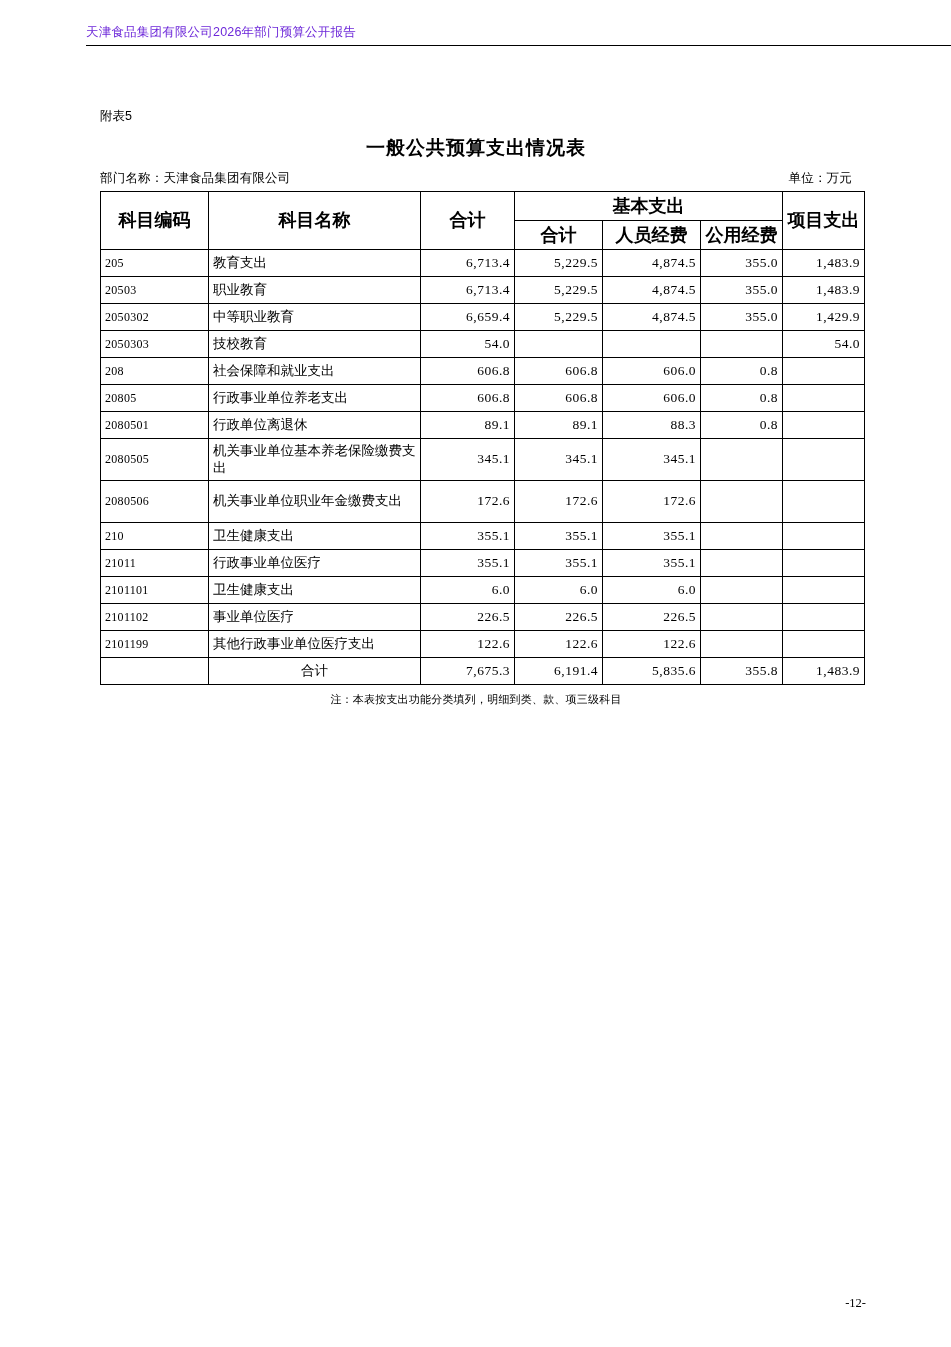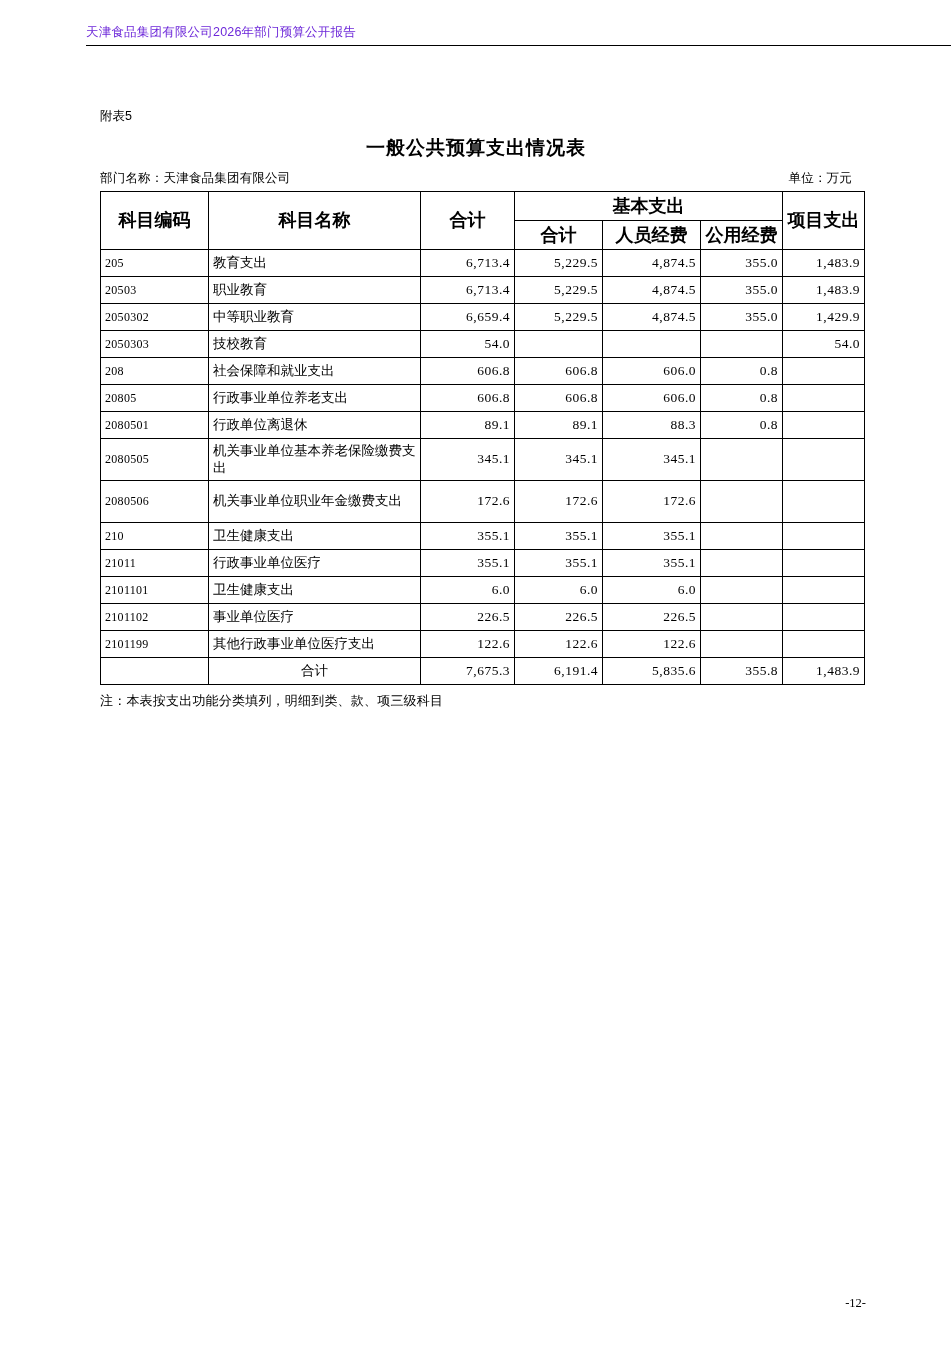--- a/index.html
+++ b/index.html
@@ -123,23 +123,24 @@
 
   .row-total td.name-total {
     text-align: center;
     font-family: "Liberation Sans", sans-serif;
     font-size: 13.5px;
   }
   .tall { height: 42px; }
 
   .note {
     margin-top: 7px;
-    font-size: 13px;
+    font-size: 11px;
     font-family: "Liberation Sans", sans-serif;
     letter-spacing: 0.2px;
+    text-align: center;
   }
   .page-number {
     position: absolute;
     left: 0;
     top: 1296px;
     width: 866px;
     text-align: right;
     font-size: 12.5px;
     font-family: "Liberation Serif", serif;
   }

